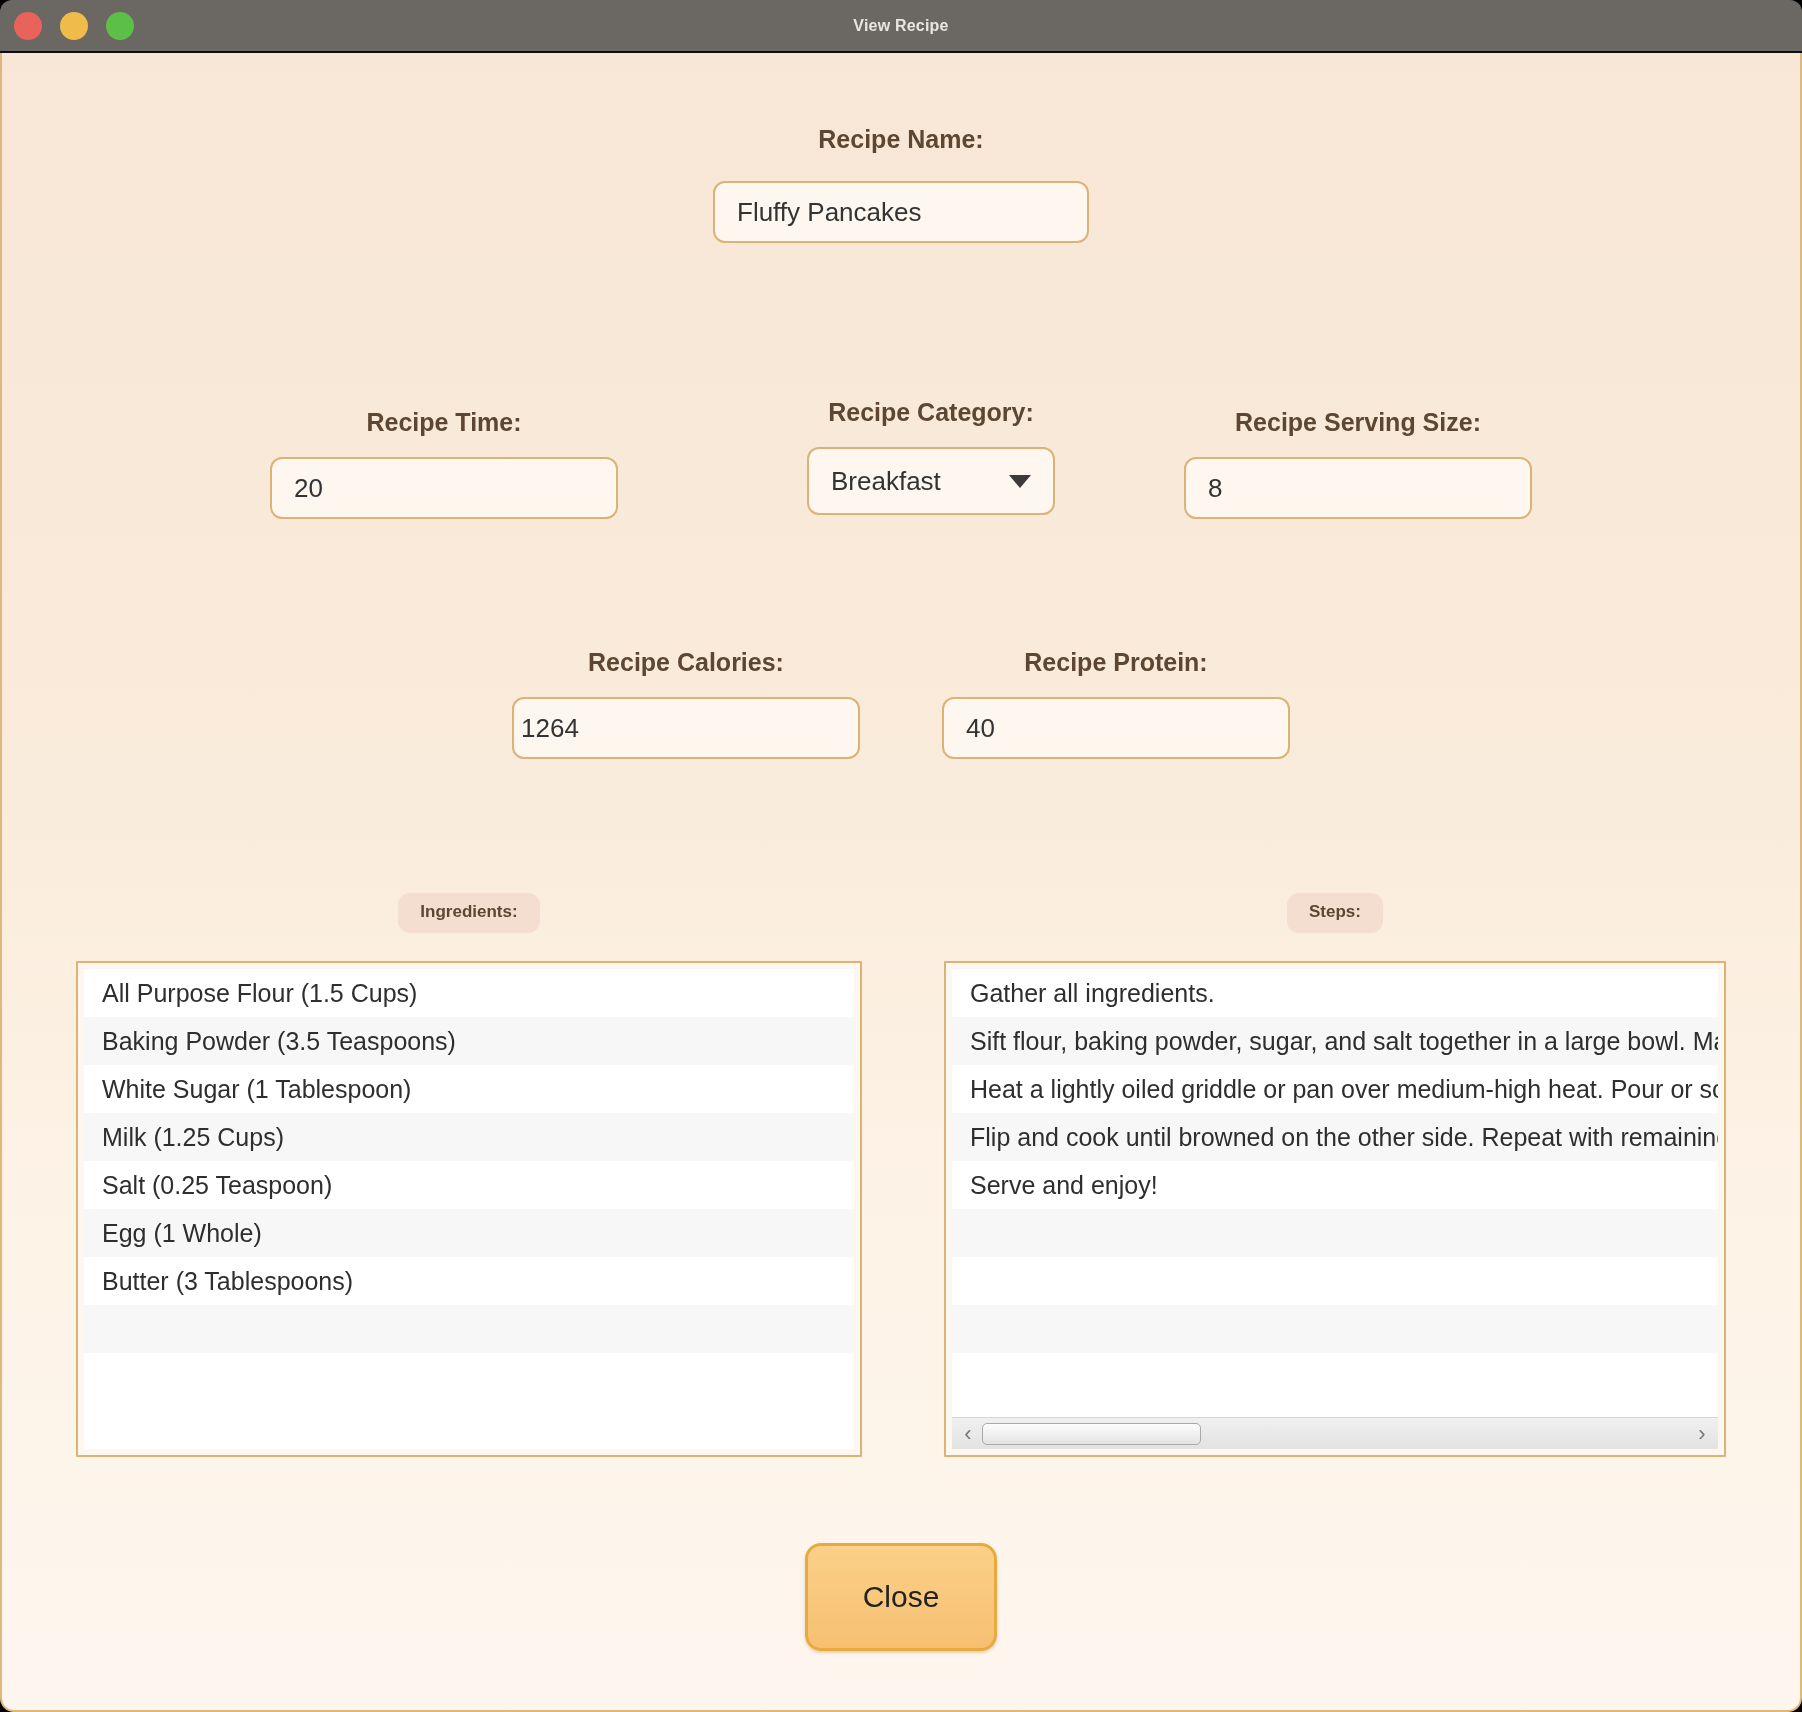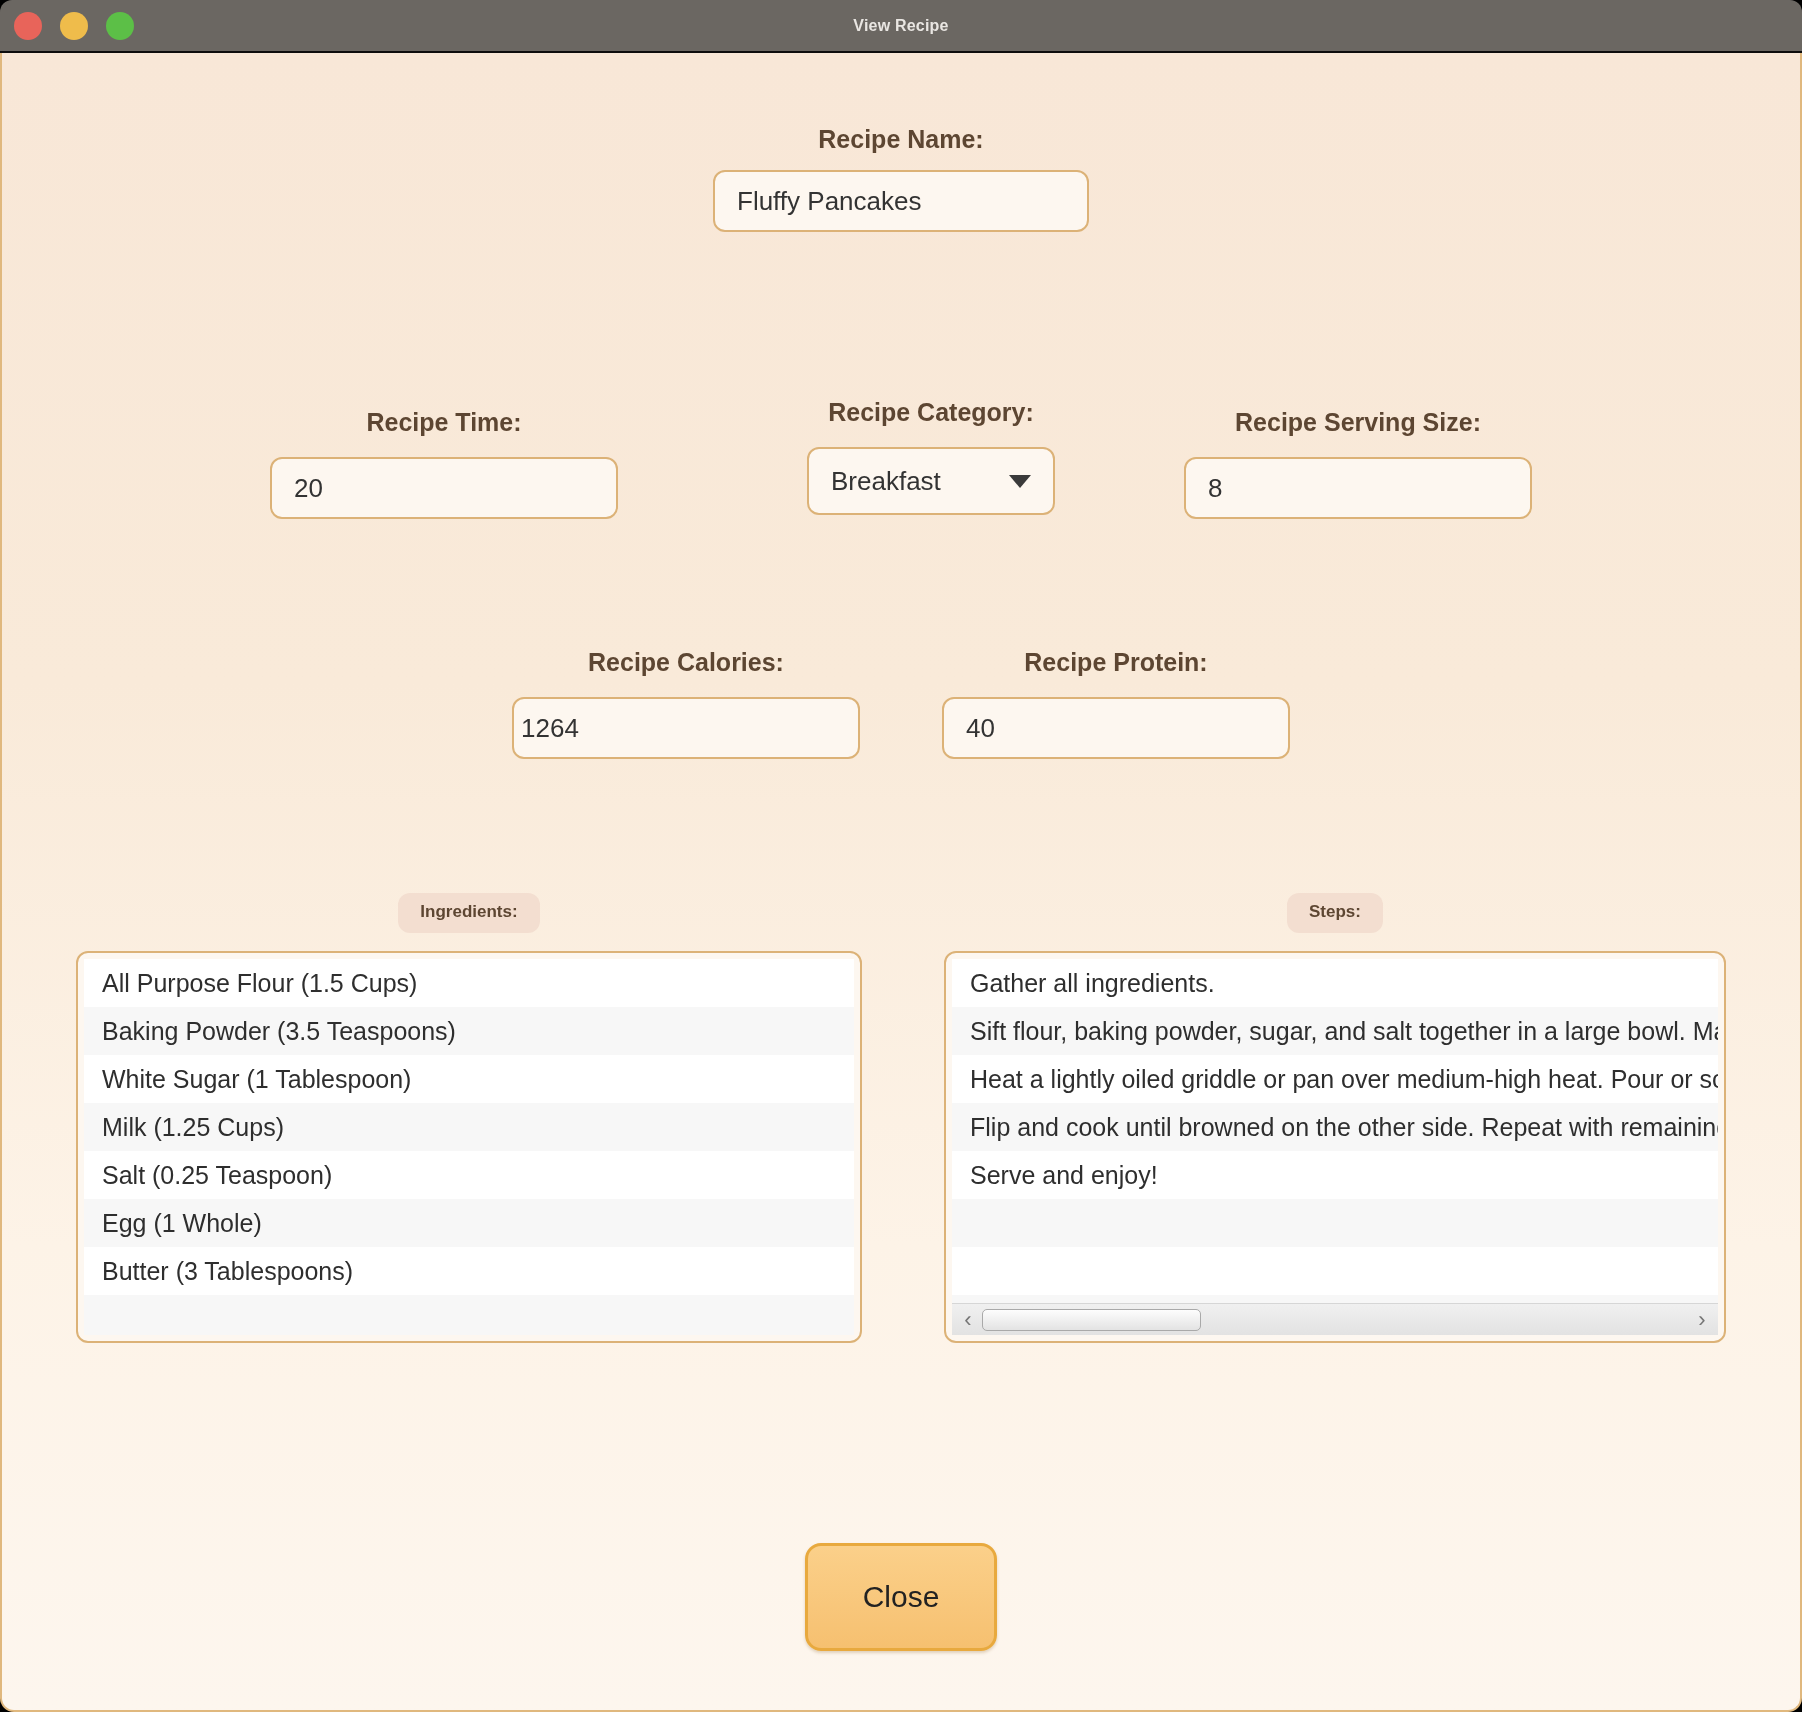--- a/index.html
+++ b/index.html
@@ -95,21 +95,21 @@
 
   
   .row-name {
     position: absolute;
     left: 0; right: 0;
     top: 72px;
     display: flex;
     flex-direction: column;
     align-items: center;
   }
-  .row-name .field-label { margin-bottom: 16px; }
+  .row-name .field-label { margin-bottom: 27px; }
   .name-input { width: 376px; }
 
   
   .row-three {
     position: absolute;
     top: 355px;
     left: 0; right: 0;
     height: 130px;
   }
   .cell { position: absolute; display: flex; flex-direction: column; align-items: center; }
@@ -164,25 +164,25 @@
     background: #f3ded0;
     border-radius: 12px;
     padding: 9px 22px 11px;
     font-size: 17px;
     font-weight: bold;
     color: #5d4632;
     white-space: nowrap;
   }
 
   .listbox {
-    margin-top: 18px;
+    margin-top: 28px;
     background: #fdf7f0;
     border: 2px solid #dcb277;
-    border-radius: 12px;
-    height: 392px;
+    border-radius: 1px;
+    height: 496px;
     padding: 6px;
     overflow: hidden;
     position: relative;
   }
   .listrows {
     height: 100%;
     overflow: hidden;
     background: #fff;
     display: flex;
     flex-direction: column;

